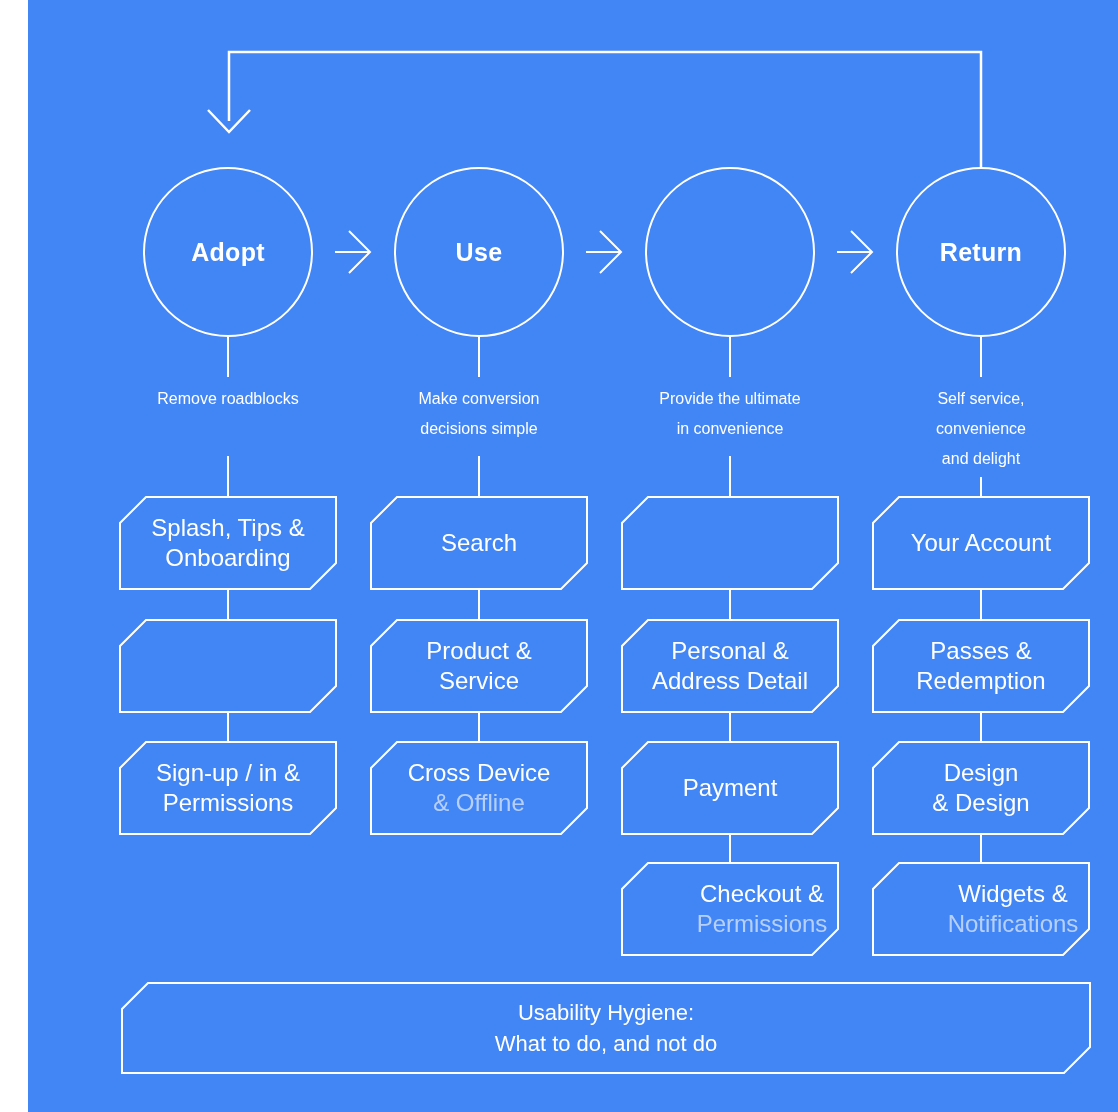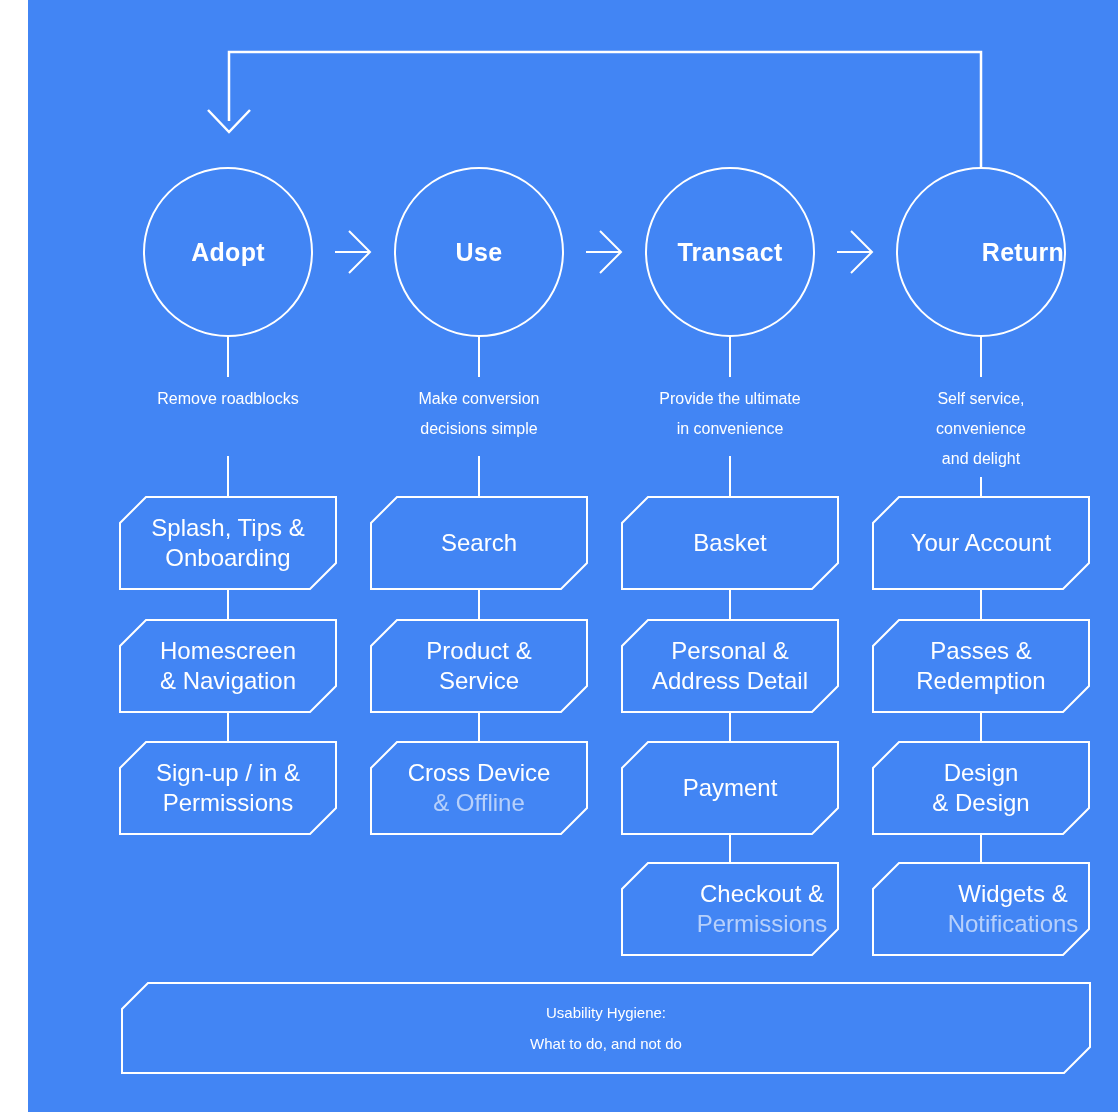--- a/index.html
+++ b/index.html
@@ -25,21 +25,21 @@
   .box-label{
     position:absolute;width:216px;height:92px;
     display:flex;flex-direction:column;align-items:center;justify-content:center;
     text-align:center;color:#fff;font-size:24px;line-height:30px;font-weight:400;
   }
   .box-label div{white-space:nowrap;}
   .dim{color:rgba(255,255,255,0.62);}
   .footer-label{
     position:absolute;left:94px;top:983px;width:968px;height:90px;
     display:flex;flex-direction:column;align-items:center;justify-content:center;
-    text-align:center;color:#fff;font-size:15px;line-height:31px;
+    text-align:center;color:#fff;font-size:22px;line-height:31px;
   }
   
   .col1{left:92px;}  .col2{left:343px;} .col3{left:594px;} .col4{left:845px;}
   .row1{top:497px;}  .row2{top:620px;}  .row3{top:742px;}  .row4{top:863px;padding-left:32px;}
 </style>
 </head>
 <body>
 
 <div class="canvas">
 
@@ -109,22 +109,21 @@
     <polygon points="871,497 1061,497 1061,563 1035,589 845,589 845,523"></polygon>
     <polygon points="871,620 1061,620 1061,686 1035,712 845,712 845,646"></polygon>
     <polygon points="871,742 1061,742 1061,808 1035,834 845,834 845,768"></polygon>
     <polygon points="871,863 1061,863 1061,929 1035,955 845,955 845,889"></polygon>
 
     <polygon points="120,983 1062,983 1062,1047 1036,1073 94,1073 94,1009"></polygon>
   </svg>
 
   <div class="circle-label" style="left:116px">Adopt</div>
   <div class="circle-label" style="left:367px">Use</div>
-  <div class="circle-label" style="left:618px">Transact</div>
-  <div class="circle-label" style="left:911px">Return</div>
+  <div class="circle-label" style="left:869px">Return</div>
 
   <div class="desc" style="left:70px">
     <div>Remove roadblocks</div>
   </div>
   <div class="desc" style="left:321px">
     <div>Make conversion</div>
     <div>decisions simple</div>
   </div>
   <div class="desc" style="left:572px">
     <div>Provide the ultimate</div>
@@ -133,44 +132,37 @@
   <div class="desc" style="left:823px">
     <div>Self service,</div>
     <div>convenience</div>
     <div>and delight</div>
   </div>
 
   <div class="box-label col1 row1">
     <div>Splash, Tips &amp;</div>
     <div>Onboarding</div>
   </div>
-  <div class="box-label col1 row2">
-    <div>Homescreen</div>
-    <div>&amp; Navigation</div>
-  </div>
   <div class="box-label col1 row3">
     <div>Sign-up / in &amp;</div>
     <div>Permissions</div>
   </div>
 
   <div class="box-label col2 row1">
     <div>Search</div>
   </div>
   <div class="box-label col2 row2">
     <div>Product &amp;</div>
     <div>Service</div>
   </div>
   <div class="box-label col2 row3">
     <div>Cross Device</div>
     <div class="dim">&amp; Offline</div>
   </div>
 
-  <div class="box-label col3 row1">
-    <div>Basket</div>
-  </div>
   <div class="box-label col3 row2">
     <div>Personal &amp;</div>
     <div>Address Detail</div>
   </div>
   <div class="box-label col3 row3">
     <div>Payment</div>
   </div>
   <div class="box-label col3 row4">
     <div>Checkout &amp;</div>
     <div class="dim">Permissions</div>

